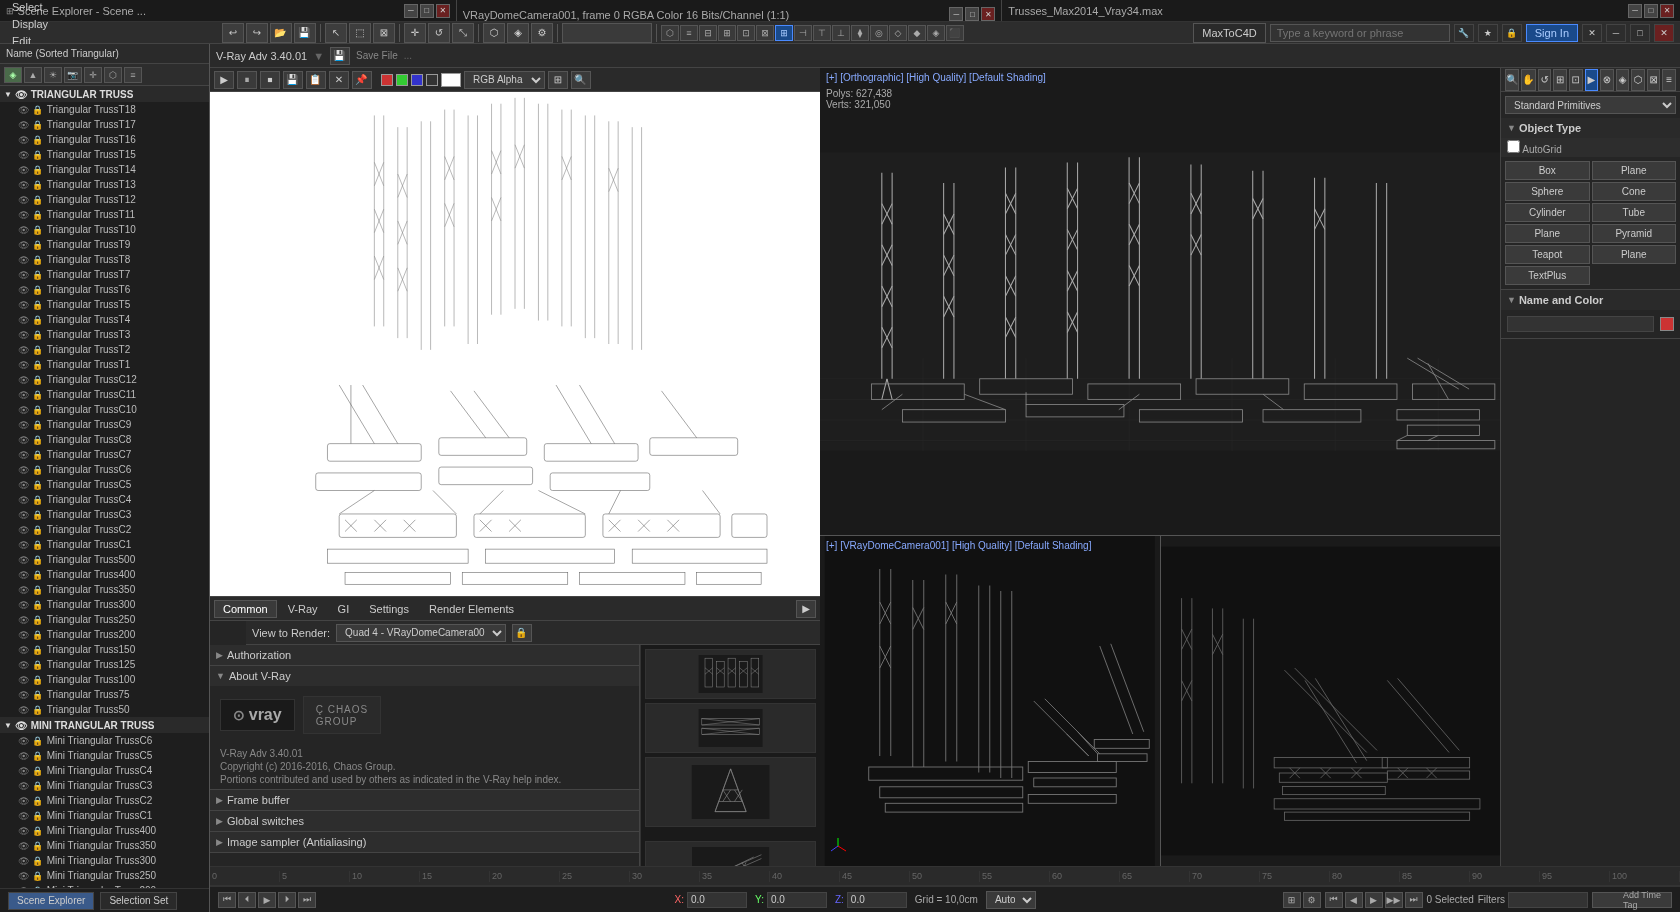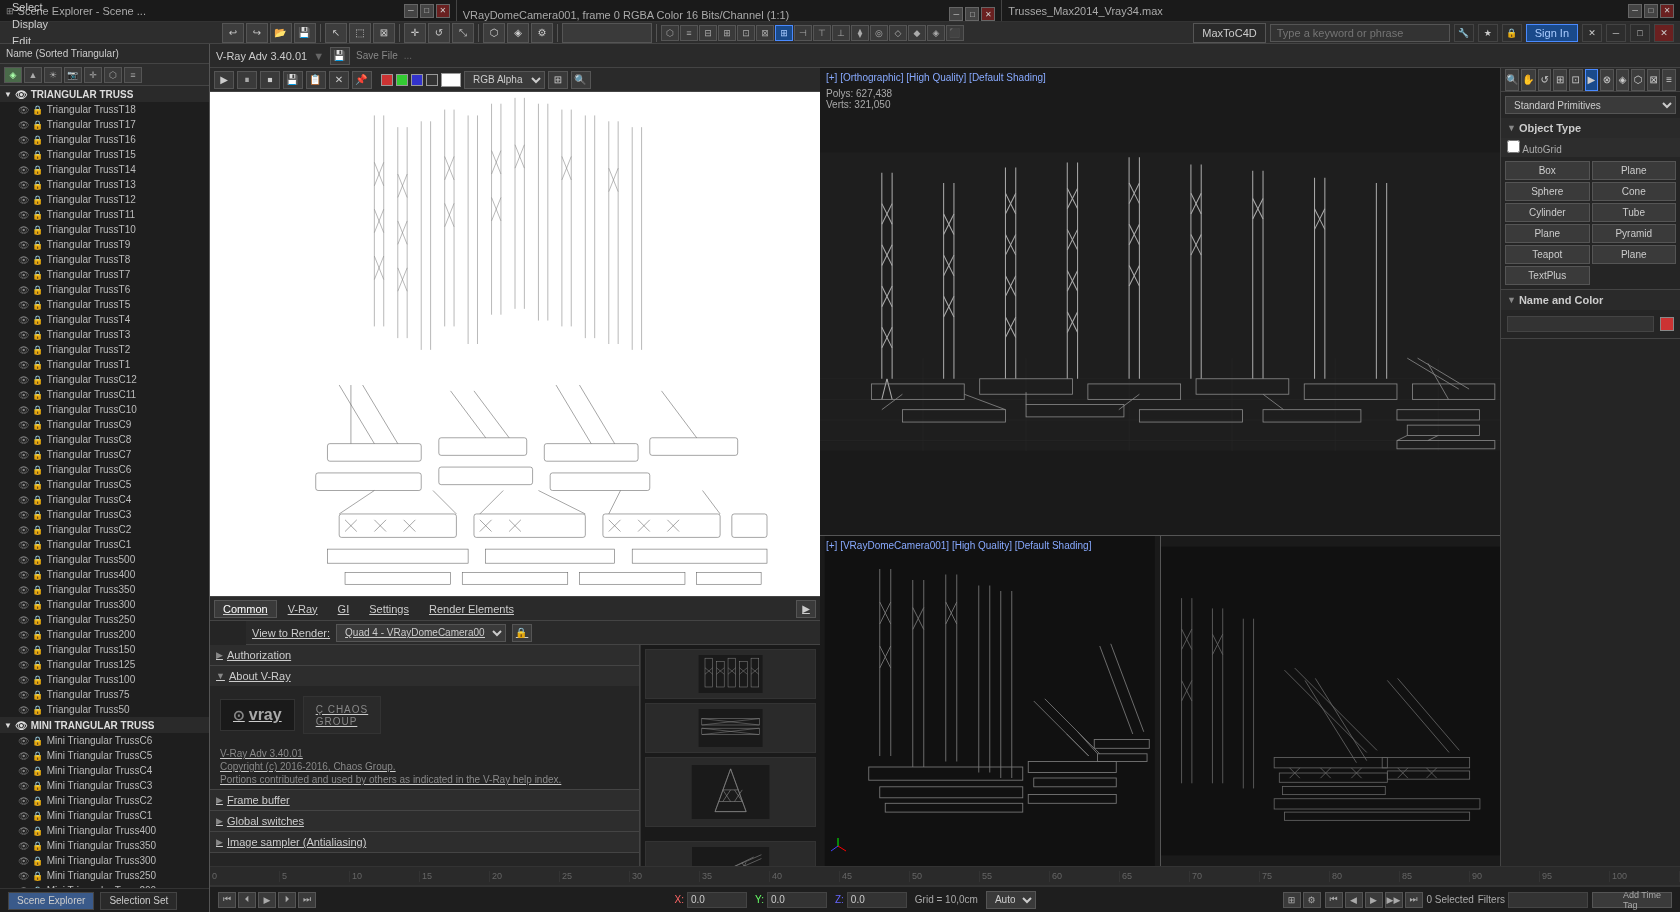--- a/index.html
+++ b/index.html
@@ -169,21 +169,20 @@
     }
 
     
     .vray-settings {
       height: 270px;
       background: #252525;
       border-top: 1px solid #444;
       overflow: hidden;
       display: flex;
       flex-direction: column;
-      text-decoration: underline;
     }
 
     .vray-toolbar {
       height: 24px;
       background: #2a2a2a;
       display: flex;
       align-items: center;
       padding: 0 4px;
       gap: 2px;
       border-bottom: 1px solid #444;

